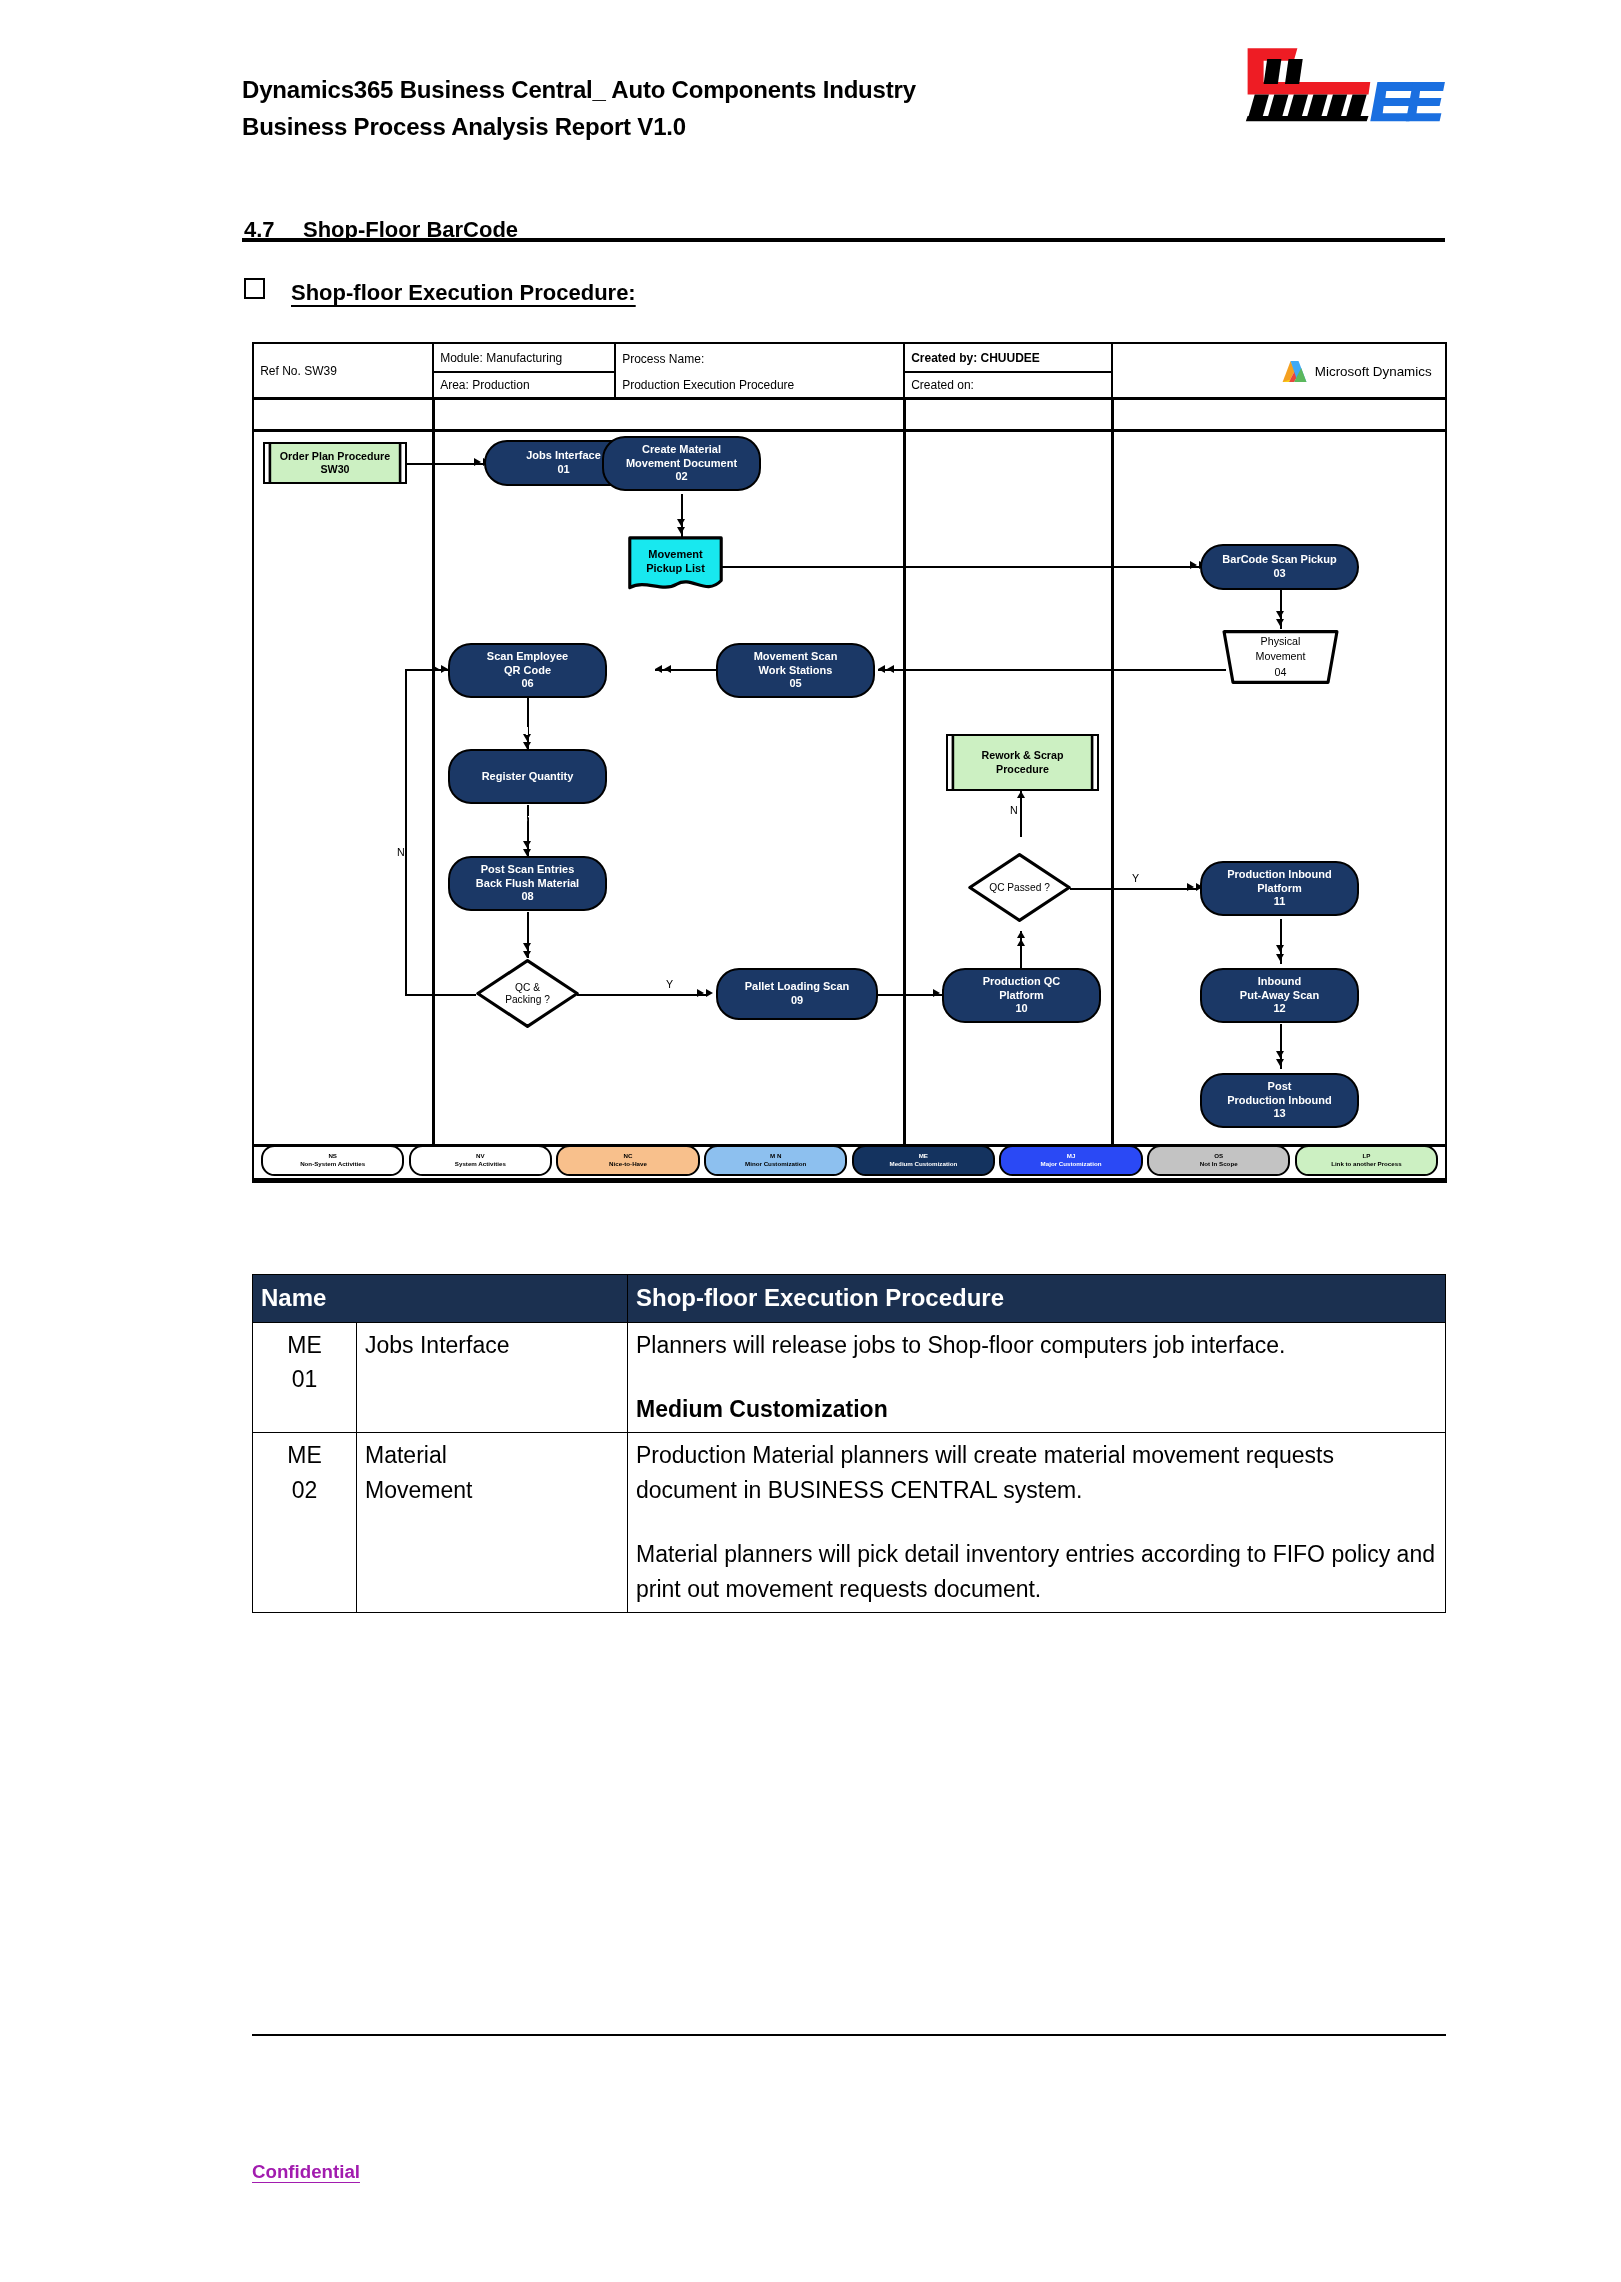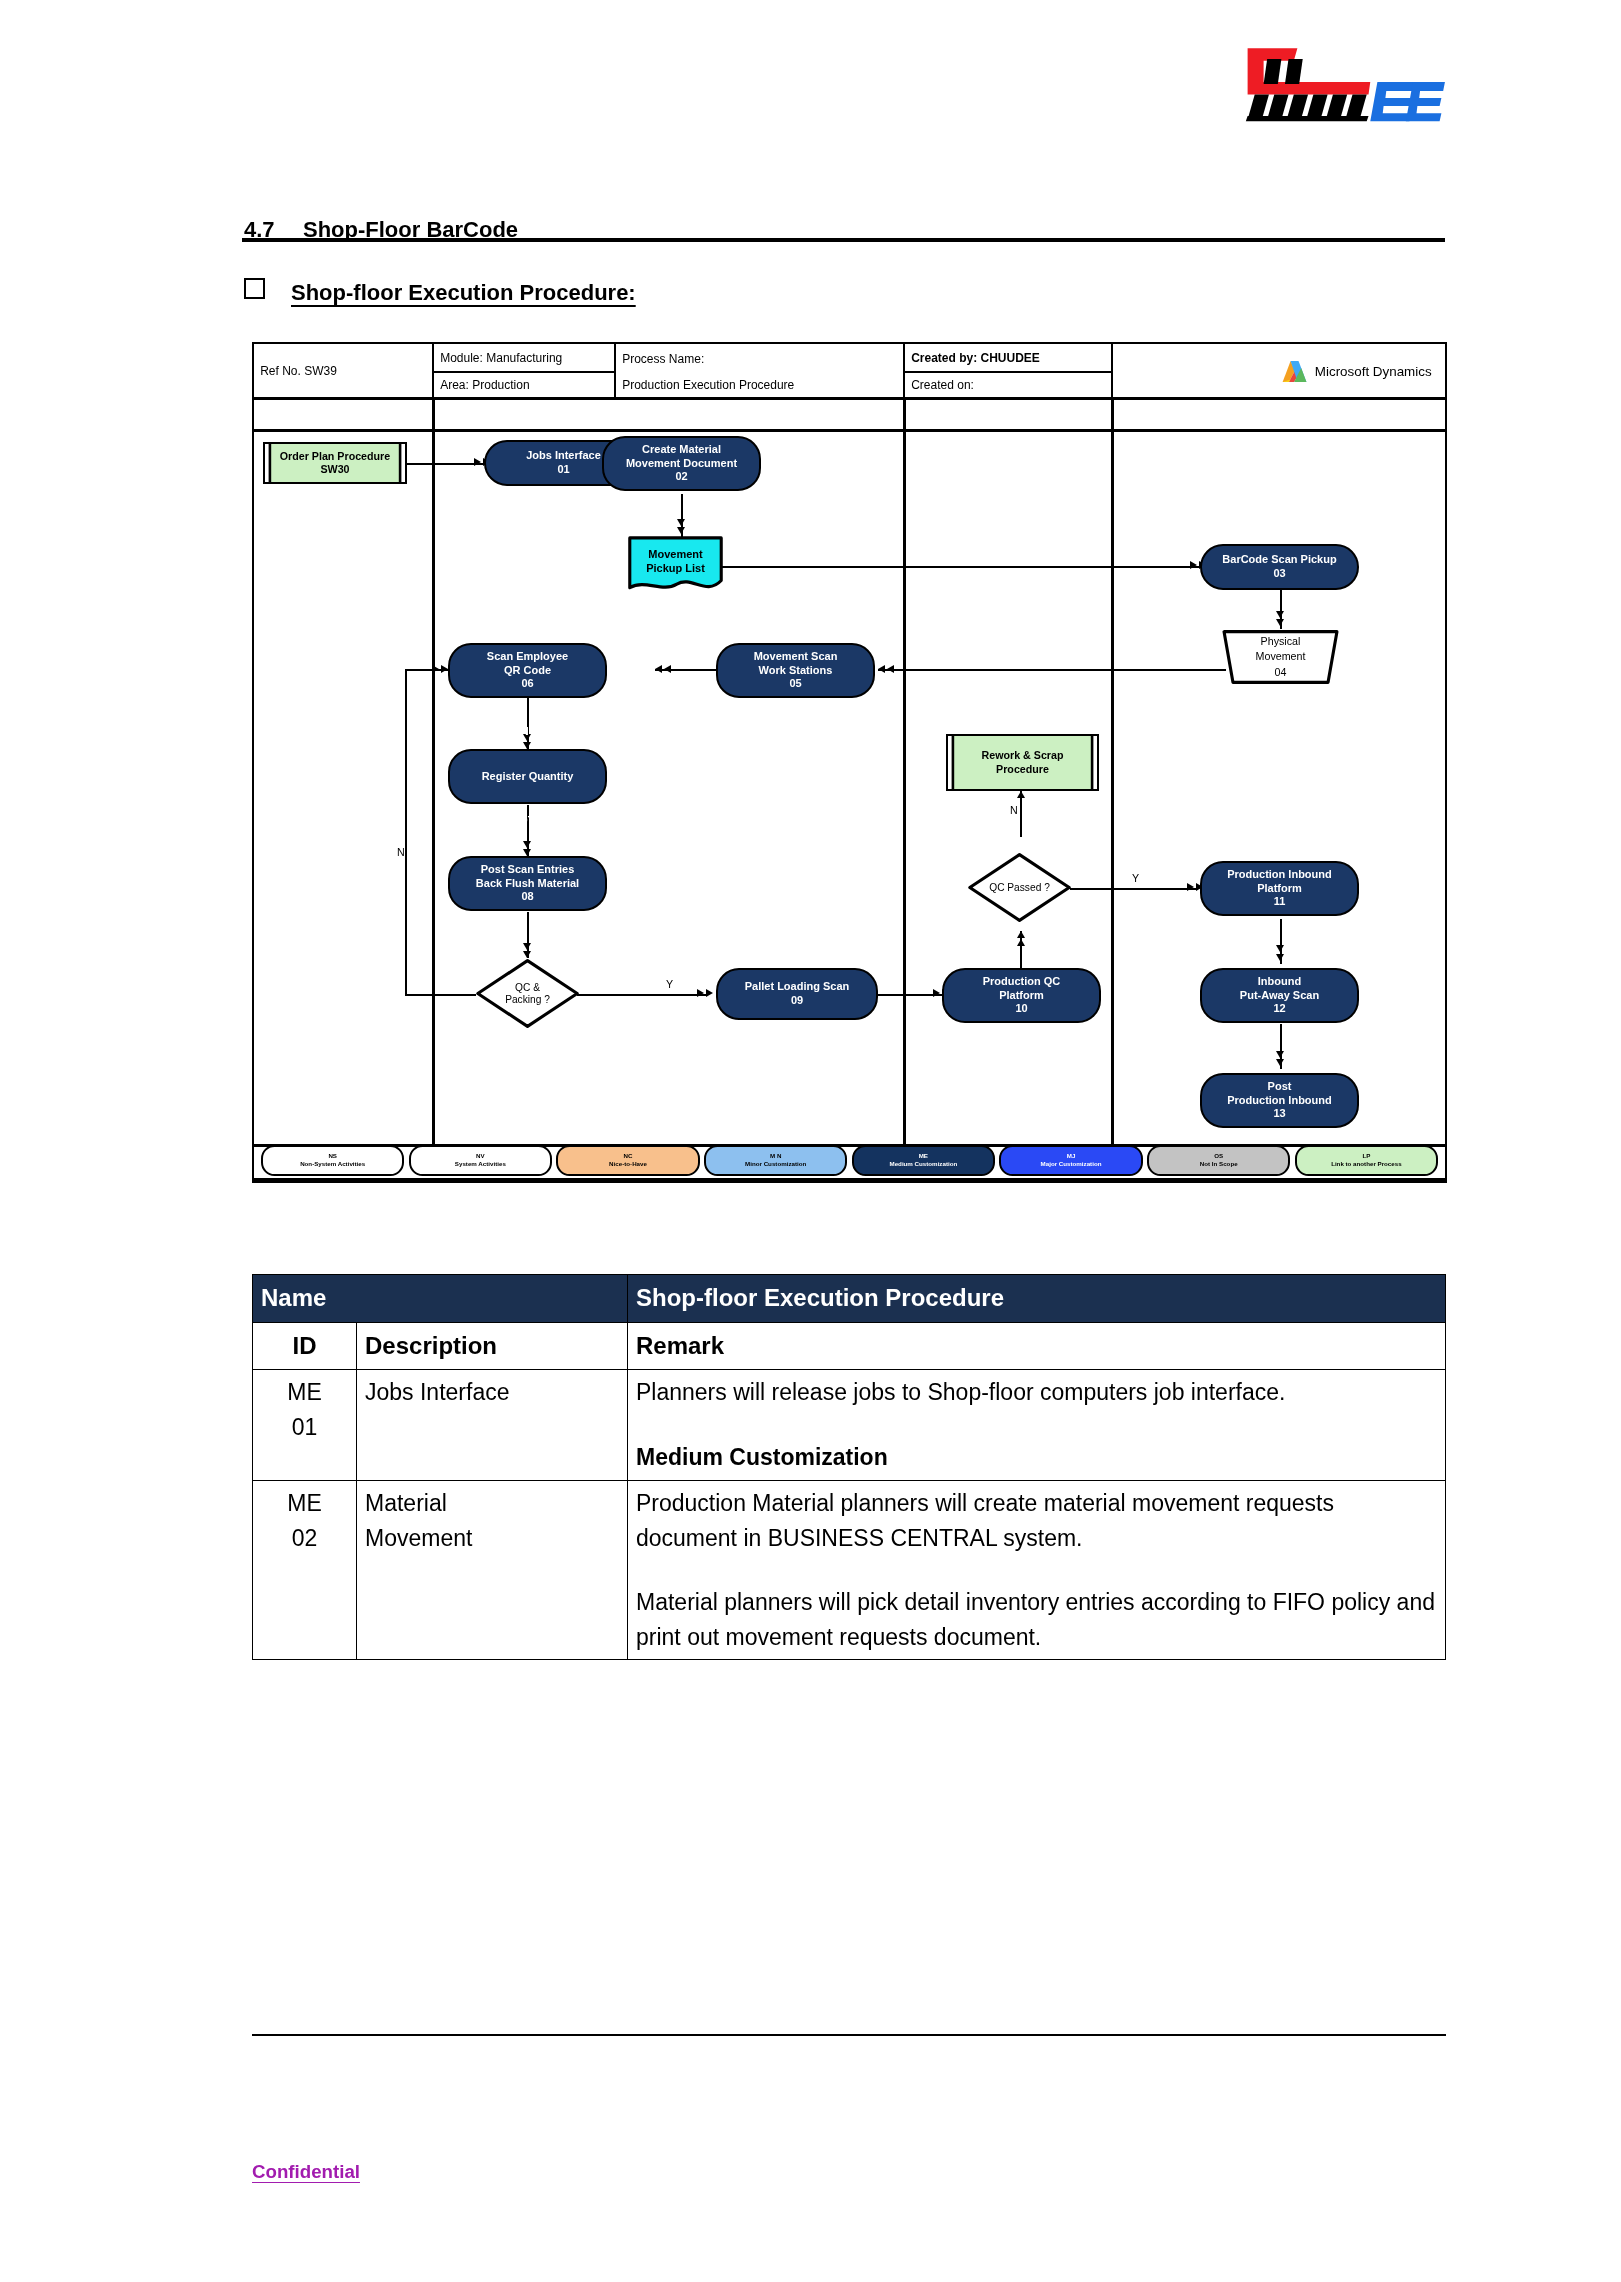--- a/index.html
+++ b/index.html
@@ -137,20 +137,24 @@
   .ft .r2{position:absolute;left:1007px;top:0;}
   .conf{position:absolute;left:252px;top:2161px;font-size:18.7px;font-weight:bold;
     color:#a21caf;text-decoration:underline;text-underline-offset:3.6px;}
 </style>
 </head>
 <body>
 
 <div class="page">
 
   <div class="hdr">
+    <div class="hdr-title">
+      <div>Dynamics365 Business Central_ Auto Components Industry</div>
+      <div>Business Process Analysis Report V1.0</div>
+    </div>
     <div class="hdr-rule"></div>
   </div>
 
   <div class="logo">
     <svg width="233" height="80" viewBox="0 0 262 90">
 
       <path d="M40 6 L96 6 L92 20 L58 20 L58 44 L178 44 L176 58 L40 58 Z" fill="#ee1c24"></path>
 
       <path d="M62 18 L78 18 L74 46 L58 46 Z" fill="#000"></path>
       <path d="M86 18 L102 18 L98 46 L82 46 Z" fill="#000"></path>
@@ -450,25 +454,20 @@
         </div>
       </div>
   <div class="legend-rule"></div>
     </div>
 
   <table class="tbl">
     <tbody>
     <tr>
       <td class="navy" colspan="2">Name</td>
       <td class="navy">Shop-floor Execution Procedure</td>
-    </tr>
-    <tr class="hdrow">
-      <td class="c-id">ID</td>
-      <td class="c-desc">Description</td>
-      <td>Remark</td>
     </tr>
     <tr>
       <td class="c-id">
         <span class="blk">ME</span>
         <span class="blk">01</span>
       </td>
       <td class="c-desc">Jobs Interface</td>
       <td>
         <span class="blk">Planners will release jobs to Shop-floor computers job interface.</span>
         <span class="sp"></span>

